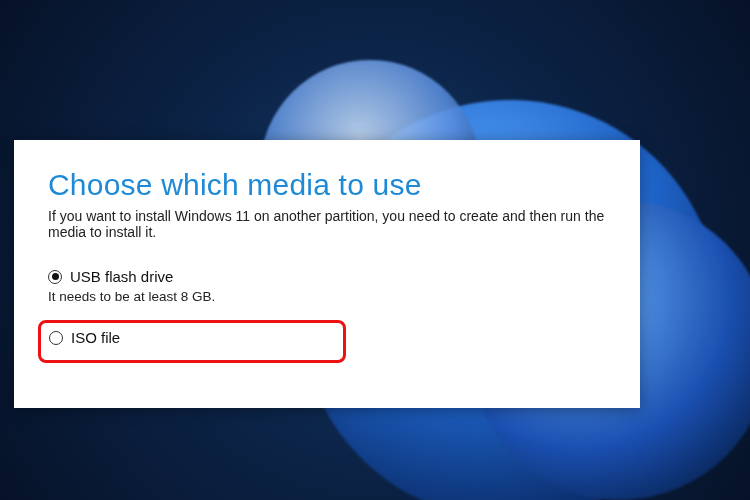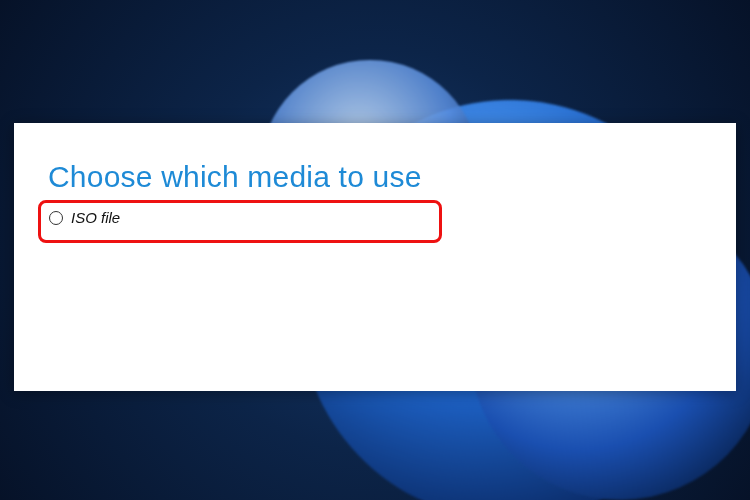--- a/index.html
+++ b/index.html
@@ -3,43 +3,53 @@
 <meta charset="utf-8">
 <style>
   html,body{margin:0;padding:0;width:750px;height:500px;overflow:hidden;font-family:"Segoe UI",Arial,sans-serif;}
   .viewport{position:relative;width:750px;height:500px;background:radial-gradient(circle at 50% 50%,#163a6e 0%,#0c2448 45%,#061228 100%);}
   
   .petal{position:absolute;border-radius:50%;filter:blur(1px);}
   .p1{width:420px;height:420px;left:300px;top:100px;background:radial-gradient(circle at 35% 30%,#5aa8ff 0%,#1e63c8 45%,#0a2a66 80%);transform:rotate(18deg);}
   .p2{width:300px;height:300px;left:470px;top:200px;background:radial-gradient(circle at 40% 30%,#6fb6ff 0%,#1a4fb0 55%,#07214f 85%);transform:rotate(-12deg);}
   .p3{width:220px;height:220px;left:260px;top:60px;background:radial-gradient(circle at 45% 35%,#cfe6ff 0%,#5a8fe0 50%,#173a78 85%);opacity:.85;}
   .p4{width:260px;height:260px;left:360px;top:260px;background:radial-gradient(circle at 40% 30%,#0b1b42 0%,#03102e 80%);}
-  .panel{position:absolute;left:14px;top:123px;width:722px;height:268px;background:#fff;box-shadow:0 2px 14px rgba(0,0,0,.35);padding:35px 34px;box-sizing:border-box;}
+  .panel{position:absolute;left:14px;top:140px;width:626px;height:268px;background:#fff;box-shadow:0 2px 14px rgba(0,0,0,.35);padding:26px 34px;box-sizing:border-box;}
   .title{font-size:30px;font-weight:400;color:#1e8ad6;margin:2px 0 6px 0;letter-spacing:.2px;}
   .subtitle{font-size:14px;color:#222;margin:0 0 28px 0;}
   .option{margin:0 0 4px 0;}
   .opt-row{display:flex;align-items:center;gap:8px;}
   .radio{width:14px;height:14px;border:1.5px solid #333;border-radius:50%;display:inline-flex;align-items:center;justify-content:center;box-sizing:border-box;}
   .radio .dot{width:7px;height:7px;background:#111;border-radius:50%;}
   .opt-label{font-size:15px;color:#111;}
   .opt-desc{font-size:13.5px;color:#222;margin:4px 0 16px 0;}
-  .highlight{border:3px solid #e11; border-radius:8px;padding:6px 8px 10px 8px;margin-left:-10px;margin-right:260px;font-style:italic;}
+  .highlight{border:3px solid #e11; border-radius:8px;padding:6px 8px 10px 8px;margin-left:-10px;margin-right:260px;}
 </style>
 </head>
 <body>
 
 <div class="viewport">
   <div class="petal p4"></div>
   <div class="petal p1"></div>
   <div class="petal p2"></div>
   <div class="petal p3"></div>
 
   <div class="panel">
     <div class="title">Choose which media to use</div>
+    <div class="subtitle">If you want to install Windows 11 on another partition, you need to create and then run the media to install it.</div>
 
+    <div class="option">
+      <div class="opt-row">
+        <span class="radio">
+            <span class="dot"></span>
+          </span>
+        <span class="opt-label">USB flash drive</span>
+      </div>
+      <div class="opt-desc">It needs to be at least 8 GB.</div>
+    </div>
 
     <div class="highlight">
       <div class="option">
         <div class="opt-row">
           <span class="radio"></span>
           <span class="opt-label">ISO file</span>
         </div>
       </div>
     </div>
 

